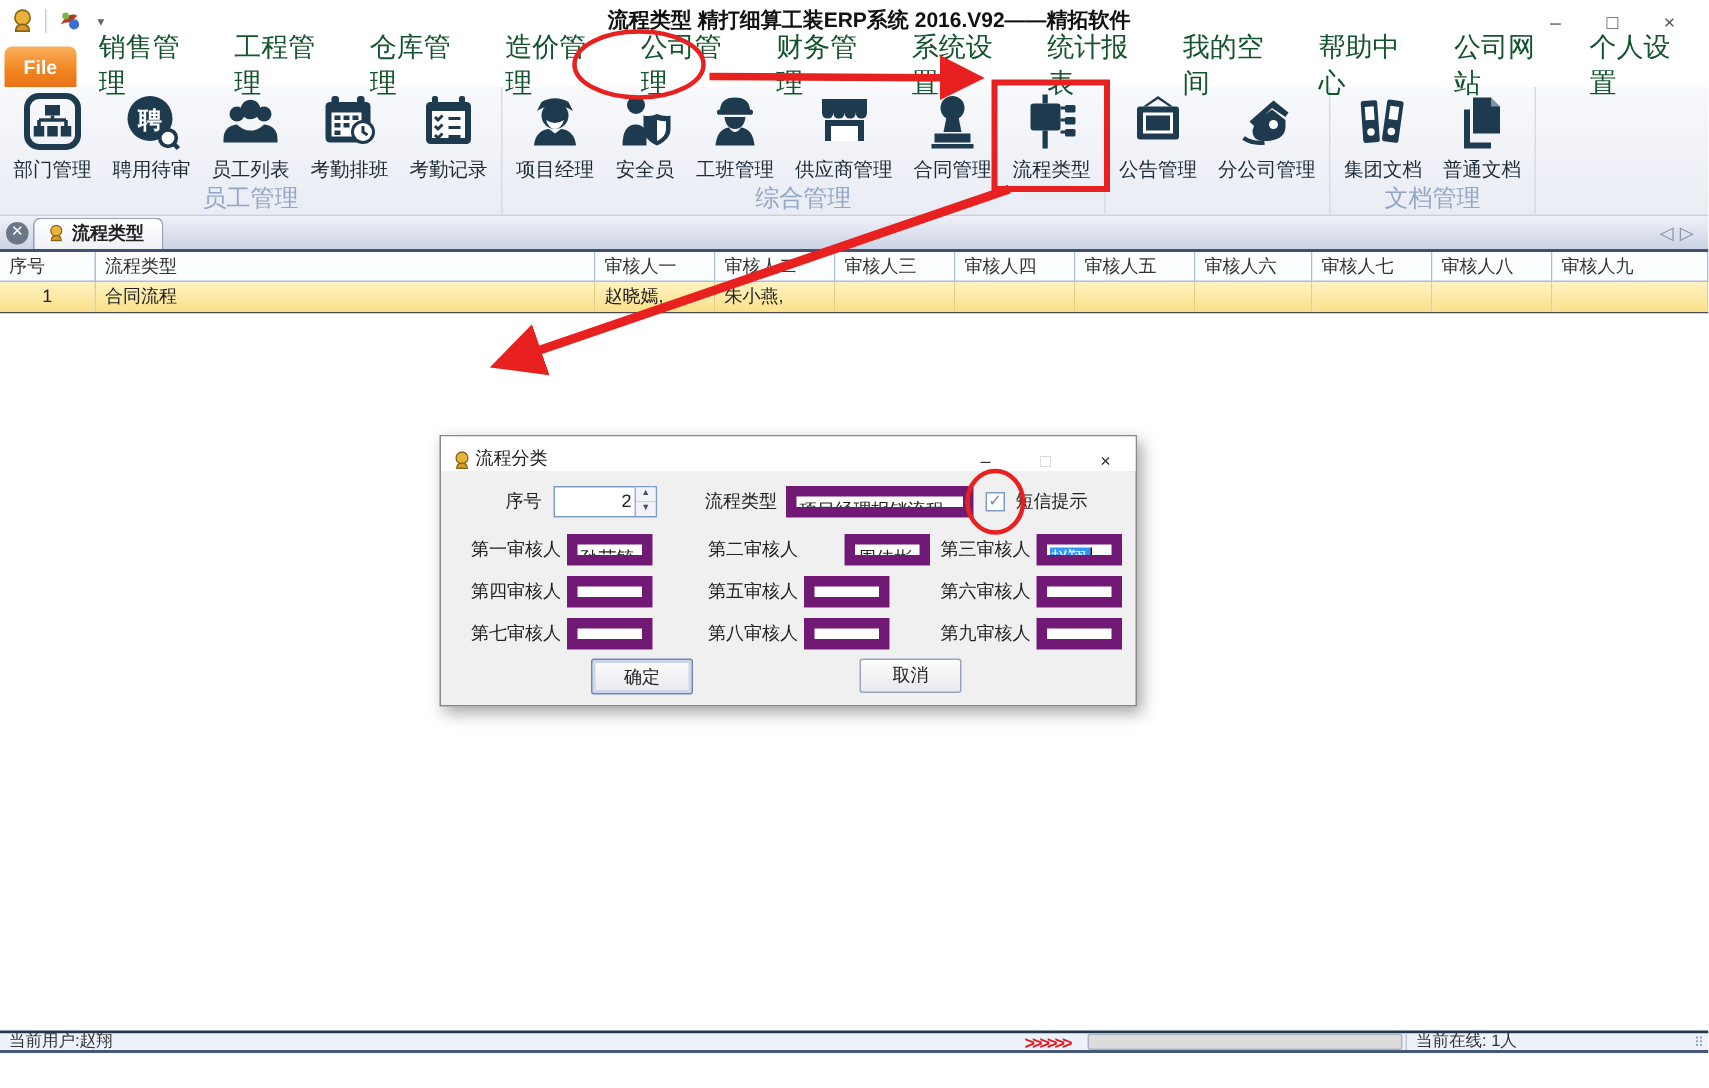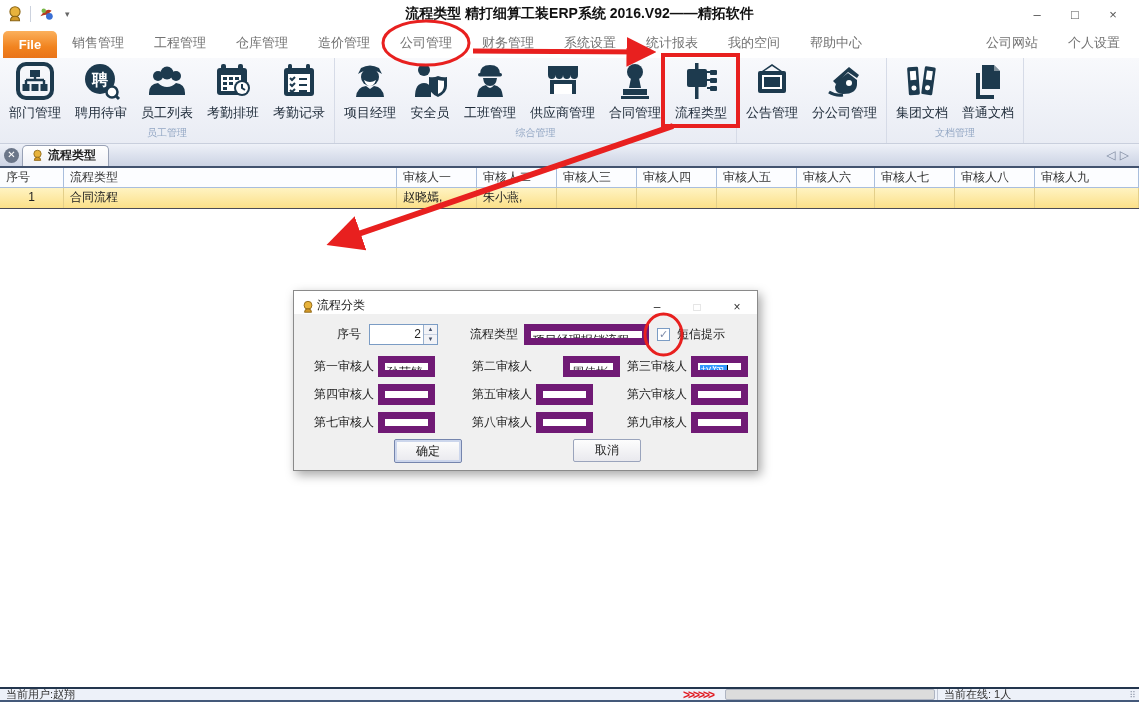--- a/index.html
+++ b/index.html
@@ -14,32 +14,32 @@
   #window-title { position:absolute; left:0; right:0; text-align:center; font-size:14px; font-weight:bold; color:#111; pointer-events:none;margin-left:20px; }
   .winbtns { margin-left:auto; display:flex; gap:14px; padding-right:14px; z-index:2; }
   .winbtn { width:24px; text-align:center; color:#555; font-size:13px; cursor:default; }
 
   
   #menubar { height:30px; background:#fff; display:flex; align-items:flex-end; position:relative; }
   #file-tab { margin-left:3px; width:54px; height:27px; border-radius:5px 5px 0 0;
       background:linear-gradient(#fbb05c,#f1831f 60%,#e9731a); color:#fff; font-weight:bold;
       display:flex; align-items:center; justify-content:center; font-size:13px; }
   .menu-items { display:flex; align-items:center; height:100%; }
-  .menu-item { padding:0 15px; height:100%; display:flex; align-items:center; color:#737373; font-size:13px; cursor:default; }
-  .menu-right { margin-left:auto; display:flex; align-items:center; height:100%; padding-right:4px;text-align:right; }
+  .menu-item { padding:0 15px; height:100%; display:flex; align-items:center; color:#14532d; font-size:18px; cursor:default; }
+  .menu-right { margin-left:auto; display:flex; align-items:center; height:100%; padding-right:4px; }
 
   
   #ribbon { height:86px; background:linear-gradient(#f8f9fc,#e9ecf4); border-bottom:1px solid #c9cfdd; display:flex; align-items:stretch; }
   .rgroup { display:flex; flex-direction:column; border-right:1px solid #d6dbe7; padding:0 2px; }
   .rbtns { display:flex; align-items:flex-start; flex:1; }
   .rbtn { display:flex; flex-direction:column; align-items:center; padding:3px 7px 0; cursor:default; }
   .ricon { width:40px; height:40px; color:#1d3a4e; }
   .ricon svg { width:100%; height:100%; }
   .rlabel { font-size:13px; color:#1d2a38; margin-top:3px; white-space:nowrap; }
-  .rglabel { text-align:center; font-size:10px; color:#93a7c4; height:18px; line-height:16px; white-space:nowrap; }
+  .rglabel { text-align:center; font-size:16px; color:#93a7c4; height:18px; line-height:16px; white-space:nowrap; }
 
   
   #tabstrip { height:24px; background:linear-gradient(#eef1f8,#ccd3e4); border-bottom:2px solid #42526e; display:flex; align-items:flex-end; position:relative; }
   #tab-close { width:15px; height:15px; border-radius:50%; background:#6b7689; color:#fff; font-size:10px; line-height:14px; text-align:center; margin:0 3px 3px 4px; font-weight:bold; }
   #active-tab { display:flex; align-items:center; gap:4px; background:linear-gradient(#ffffff,#f0f1f6); border:1px solid #98a1b5; border-bottom:none; border-radius:5px 5px 0 0; padding:2px 12px 3px 8px; font-size:12px; font-weight:bold; color:#222; height:21px; }
   .tab-scroll { position:absolute; right:6px; top:4px; color:#7e8aa0; font-size:12px; letter-spacing:4px; }
 
   
   #grid { background:#fff; }
   .grow { display:flex; height:20px; }

